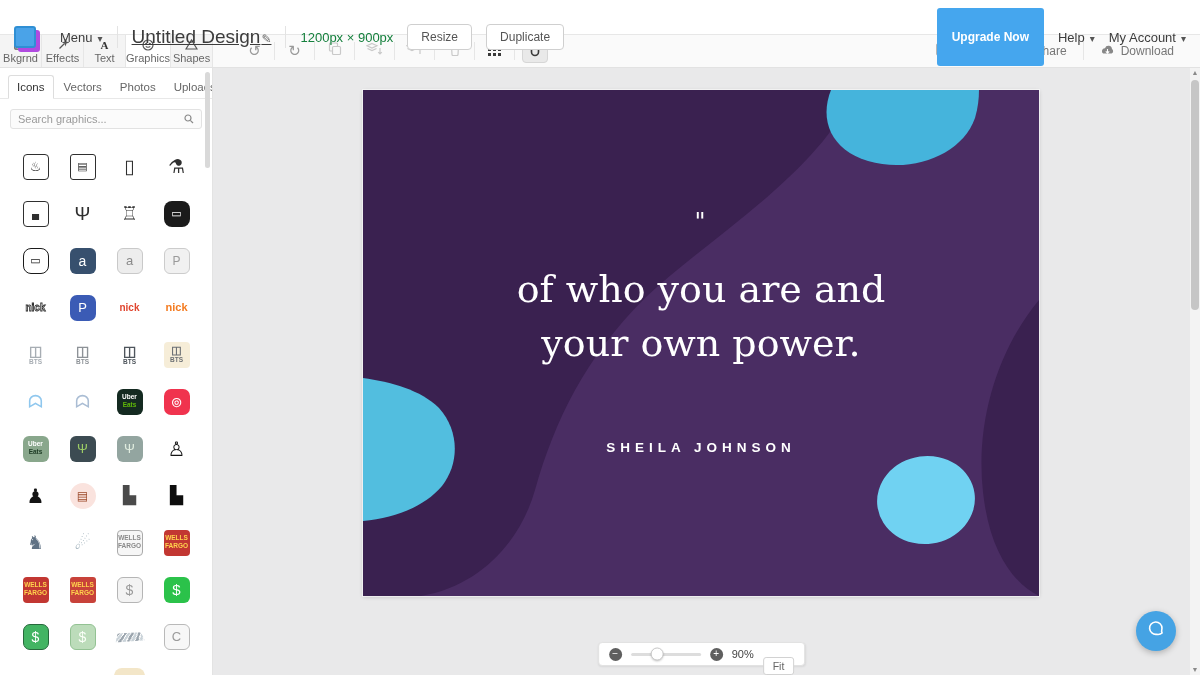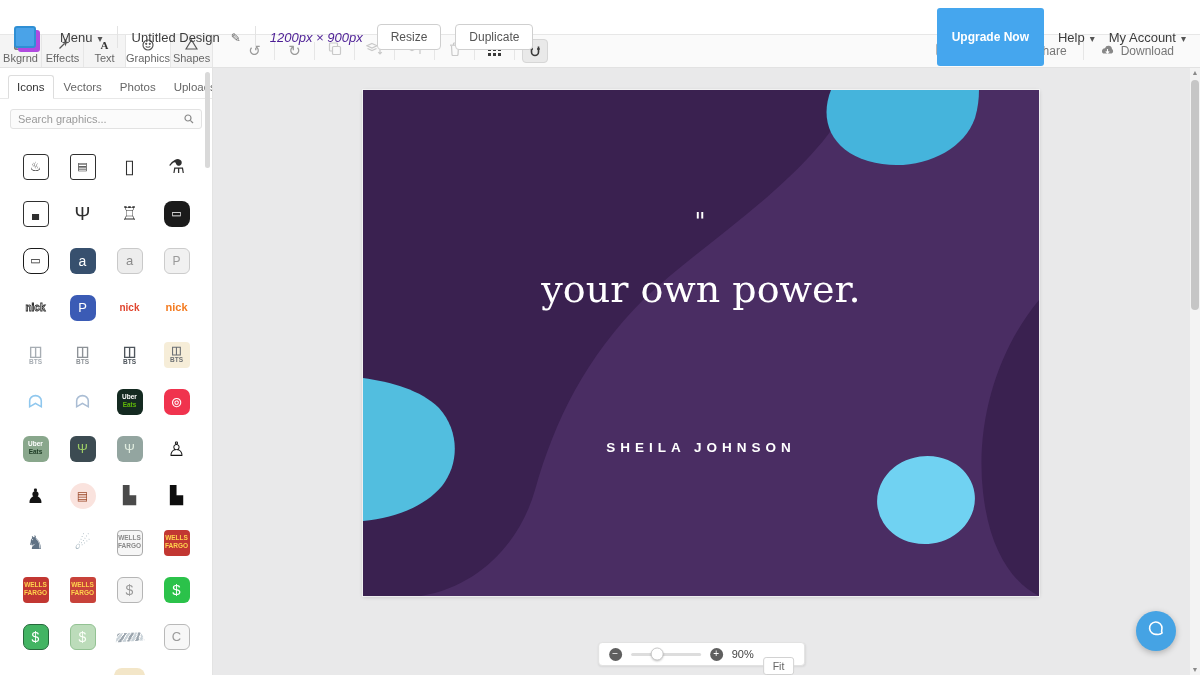--- a/index.html
+++ b/index.html
@@ -6,23 +6,23 @@
   html,body { width:1200px; height:675px; overflow:hidden; font-family:"Liberation Sans",sans-serif; background:#e9e9ea; }
   .app { position:relative; width:1200px; height:675px; }
 
   
   .topbar { position:absolute; top:0; left:0; right:0; height:35px; background:#fff; border-bottom:1px solid #e7e7e7; display:flex; align-items:center; justify-content:space-between; padding:0 14px; z-index:5; }
   .tb-left, .tb-right { display:flex; align-items:center; gap:14px;margin-top:40px; }
   .logo { width:22px; height:22px; background:#4aa3e8; border:2px solid #2f8fd4; border-radius:3px; box-shadow:4px 4px 0 0 #b04ae0; margin-right:10px; }
   .menu-item { font-size:13px; color:#3c3c3c; display:flex; align-items:center; gap:5px; cursor:pointer; }
   .caret::after { content:"▾"; font-size:10px; color:#555; }
   .vsep { width:1px; height:22px; background:#e3e3e3; }
-  .title { font-size:13px; color:#3c3c3c; display:flex; align-items:center; gap:11px; }
+  .title { font-size:19px; color:#3c3c3c; display:flex; align-items:center; gap:1px;text-decoration:underline; }
   .pencil::after { content:"✎"; font-size:12px; color:#666; }
-  .dims { font-size:13px; color:#4c1d95;font-style:italic; }
+  .dims { font-size:13px; color:#15803d; }
   .btn { background:#fff; border:1px solid #cfcfcf; border-radius:4px; padding:5px 13px; font-size:12px; color:#555; font-family:inherit; cursor:pointer; }
   .upgrade { background:#45a6ee; border:none; border-radius:3px; color:#fff; font-weight:bold; font-size:12px; padding:22px 15px; font-family:inherit; cursor:pointer; }
 
   
   .toolbar { position:absolute; top:35px; left:0; right:0; height:33px; background:#fafafa; border-bottom:1px solid #e2e2e2; display:flex; align-items:stretch; z-index:4; }
   .panel-tabs { display:flex; width:213px; flex:none; }
   .ptab { flex:1 1 0; background:#f4f4f4; border-right:1px solid #e6e6e6; display:flex; flex-direction:column; align-items:center; justify-content:center; gap:1px; cursor:pointer; }
   .ptab.active { background:#fff; }
   .ptab .pt-ic { height:12px; display:flex; align-items:center; color:#555; }
   .ptab .pt-label { font-size:11px; color:#666; }
@@ -503,20 +503,21 @@
     <div class="design">
       <svg class="blobs" width="676" height="506" viewBox="0 0 676 506">
         <path d="M0,0 H492 C455,85 345,148 282,208 C222,268 192,330 172,400 C158,450 118,496 58,506 H0 Z" fill="#3a2150"></path>
         <path d="M676,210 C636,258 612,330 620,402 C626,458 648,492 676,506 Z" fill="#3a2150"></path>
         <path d="M468,0 C456,30 468,60 505,71 C549,84 599,65 612,28 C615,18 616,8 616,0 Z" fill="#45b4dc"></path>
         <path d="M0,288 C28,292 58,300 76,318 C96,340 97,373 79,396 C61,417 32,428 0,431 Z" fill="#52bedf"></path>
         <ellipse cx="563" cy="410" rx="49" ry="44" fill="#70d2f2" transform="rotate(-8 563 410)"></ellipse>
       </svg>
       <div class="quote-mark">"</div>
       <div class="quote">
+        <div>of who you are and</div>
         <div>your own power.</div>
       </div>
       <div class="attribution">SHEILA JOHNSON</div>
     </div>
 
     <div class="zoombar">
       <span class="zbtn">−</span>
       <span class="ztrack">
           <span class="zhandle"></span>
         </span>

